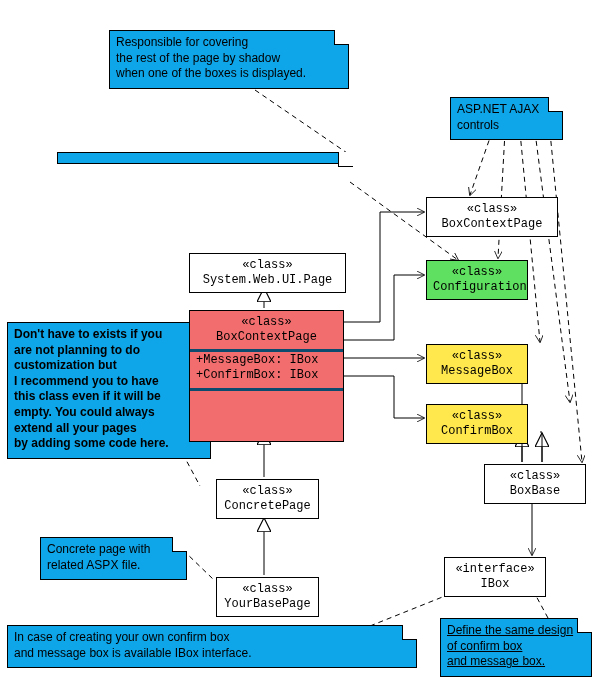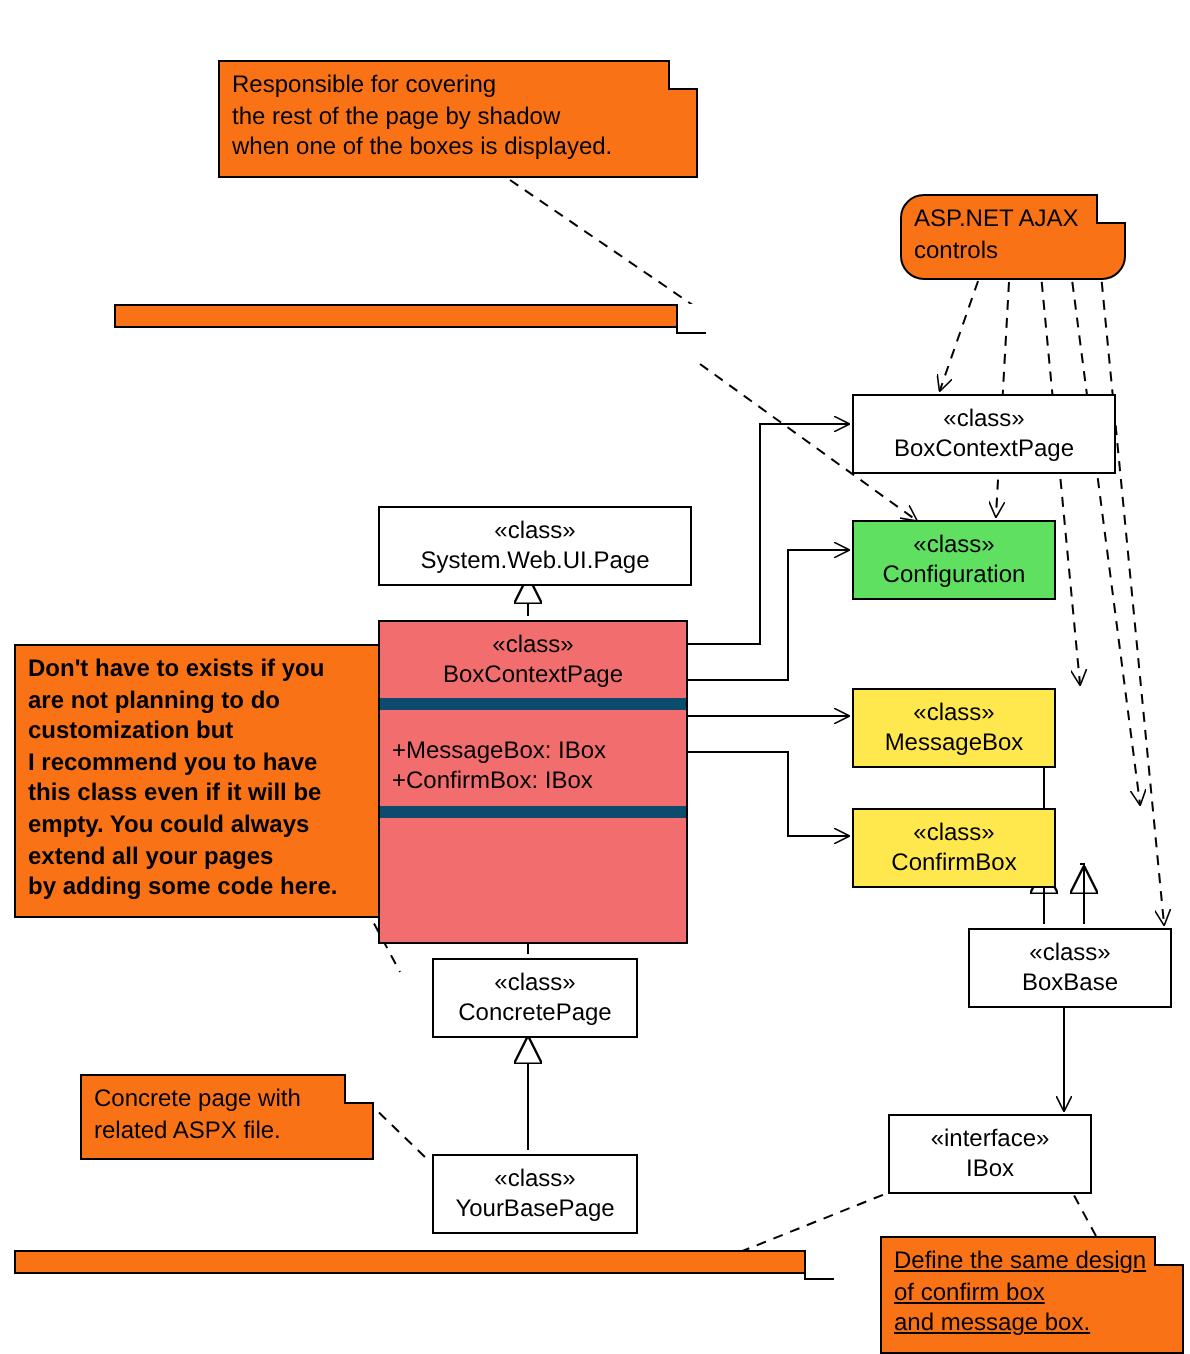--- a/index.html
+++ b/index.html
@@ -16,37 +16,38 @@
   .stage { position: relative; width: 595px; height: 677px; }
 
   .box {
     position: absolute;
     border: 1px solid #000;
     background: #fff;
     text-align: center;
     padding: 4px 6px;
     box-sizing: border-box;
     line-height: 1.25;
+    font-family: Liberation Mono, monospace;
   }
   .box .st { display:block; }
   .box .nm { display:block; }
   .box.red   { background: #f26e6e; }
   .box.green { background: #60e060; }
   .box.yellow{ background: #ffe84d; }
 
   .compart {
-    border-top: 6px solid #0c4a6e;
+    border-top: 3px solid #0c4a6e;
     text-align: left;
     margin: 4px -6px -4px -6px;
-    padding: 13px 6px 5px 6px;
+    padding: 1px 6px 5px 6px;
   }
 
   .note {
     position: absolute;
-    background: #f97316;
+    background: #0ea5e9;
     border: 1px solid #000;
     padding: 4px 6px 6px 6px;
     box-sizing: border-box;
     text-align: left;
     line-height: 1.3;
   }
   .note .fold {
     position: absolute;
     top: -1px; right: -1px;
     width: 14px; height: 14px;
@@ -109,40 +110,41 @@
   <line x1="520" y1="132" x2="540" y2="342" stroke="#000" stroke-dasharray="5 4" marker-end="url(#arrow)"></line>
   <line x1="535" y1="132" x2="570" y2="402" stroke="#000" stroke-dasharray="5 4" marker-end="url(#arrow)"></line>
   <line x1="550" y1="132" x2="582" y2="462" stroke="#000" stroke-dasharray="5 4" marker-end="url(#arrow)"></line>
 </svg>
 
 <div class="note" style="left:109px; top:30px; width:240px;">
   <span>Responsible for covering<br>the rest of the page by shadow<br>when one of the boxes is displayed.</span>
   <div class="fold"></div>
 </div>
 
-<div class="note" style="left:450px; top:97px; width:113px;border-radius:12px;">
+<div class="note" style="left:450px; top:97px; width:113px;">
   <span>ASP.NET AJAX<br>controls</span>
   <div class="fold"></div>
 </div>
 
 <div class="note" style="left:57px; top:152px; width:296px;">
   <div class="fold"></div>
 </div>
 
 <div class="note" style="left:7px; top:322px; width:204px;font-weight:bold;">
   <span>Don't have to exists if you<br>are not planning to do<br>customization but<br>I recommend you to have<br>this class even if it will be<br>empty. You could always<br>extend all your pages<br>by adding some code here.</span>
   <div class="fold"></div>
 </div>
 
 <div class="note" style="left:40px; top:537px; width:147px;">
   <span>Concrete page with<br>related ASPX file.</span>
   <div class="fold"></div>
 </div>
 
 <div class="note" style="left:7px; top:625px; width:410px;">
+  <span>In case of creating your own confirm box<br>and message box is available IBox interface.</span>
   <div class="fold"></div>
 </div>
 
 <div class="note" style="left:440px; top:618px; width:152px;text-decoration:underline;">
   <span>Define the same design<br>of confirm box<br>and message box.</span>
   <div class="fold"></div>
 </div>
 
 <div class="box" style="left:189px; top:253px; width:157px;">
   <span class="st">«class»</span>

